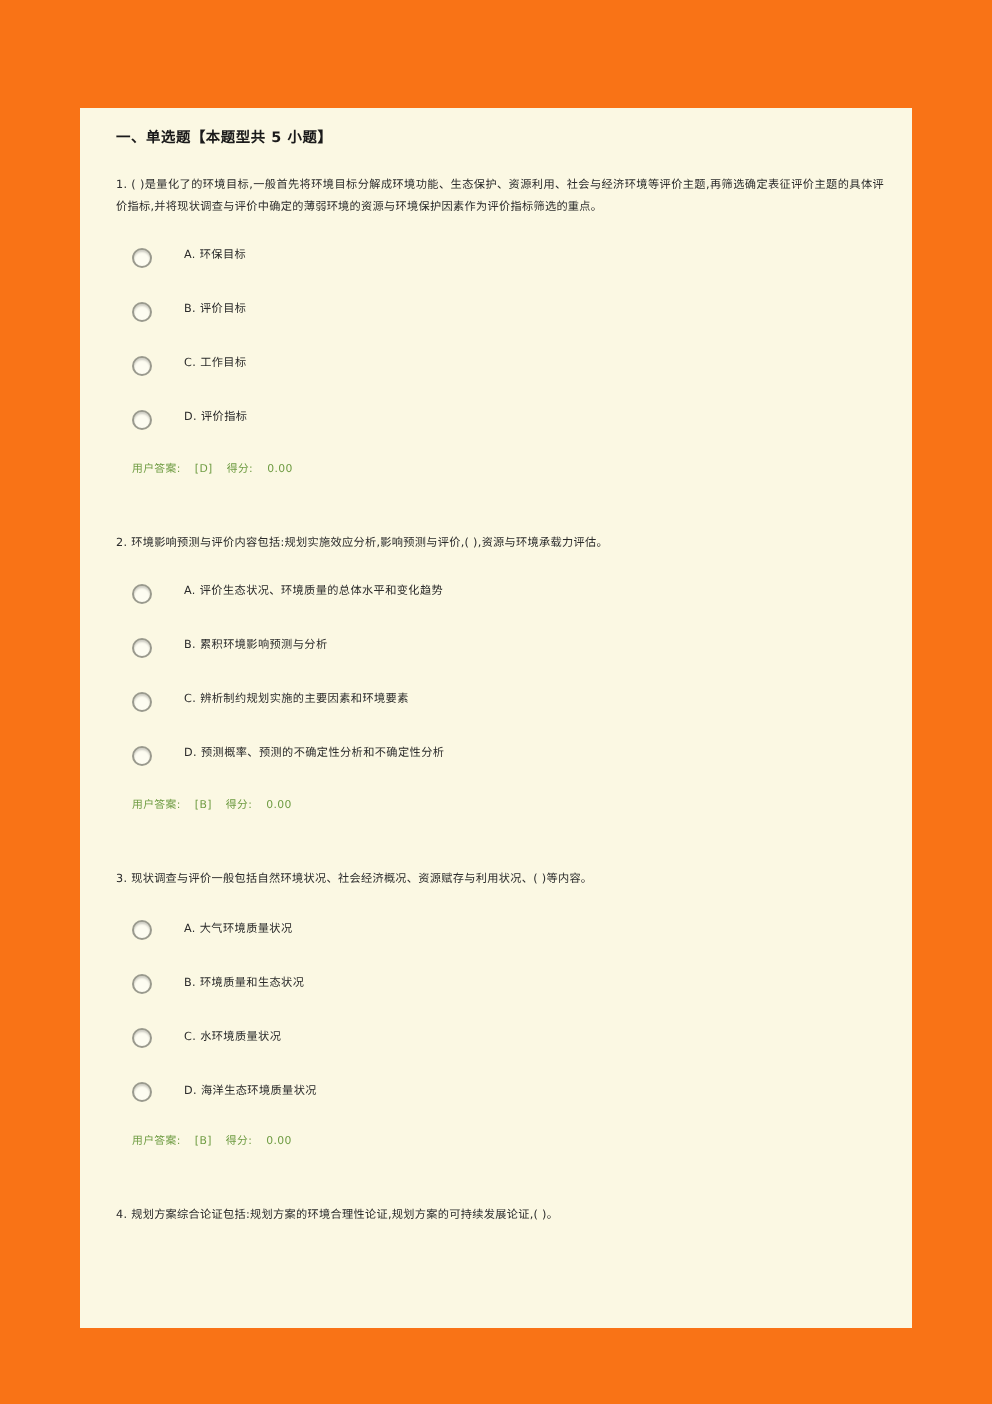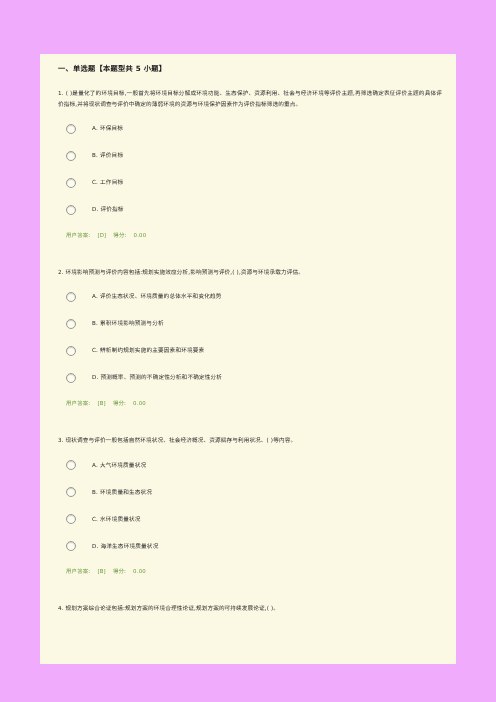--- a/index.html
+++ b/index.html
@@ -10,21 +10,21 @@
   body {
     width: 496px;
     height: 702px;
     font-family: "DejaVu Sans", "Liberation Sans", sans-serif;
     overflow: hidden;
   }
   .page {
     position: relative;
     width: 496px;
     height: 702px;
-    background: #f0abfc;
+    background: #f97316;
   }
   
   .sheet {
     position: absolute;
     left: 40px;
     top: 54px;
     width: 416px;
     height: 610px;
     background: #fbf8e3;
     box-sizing: border-box;

